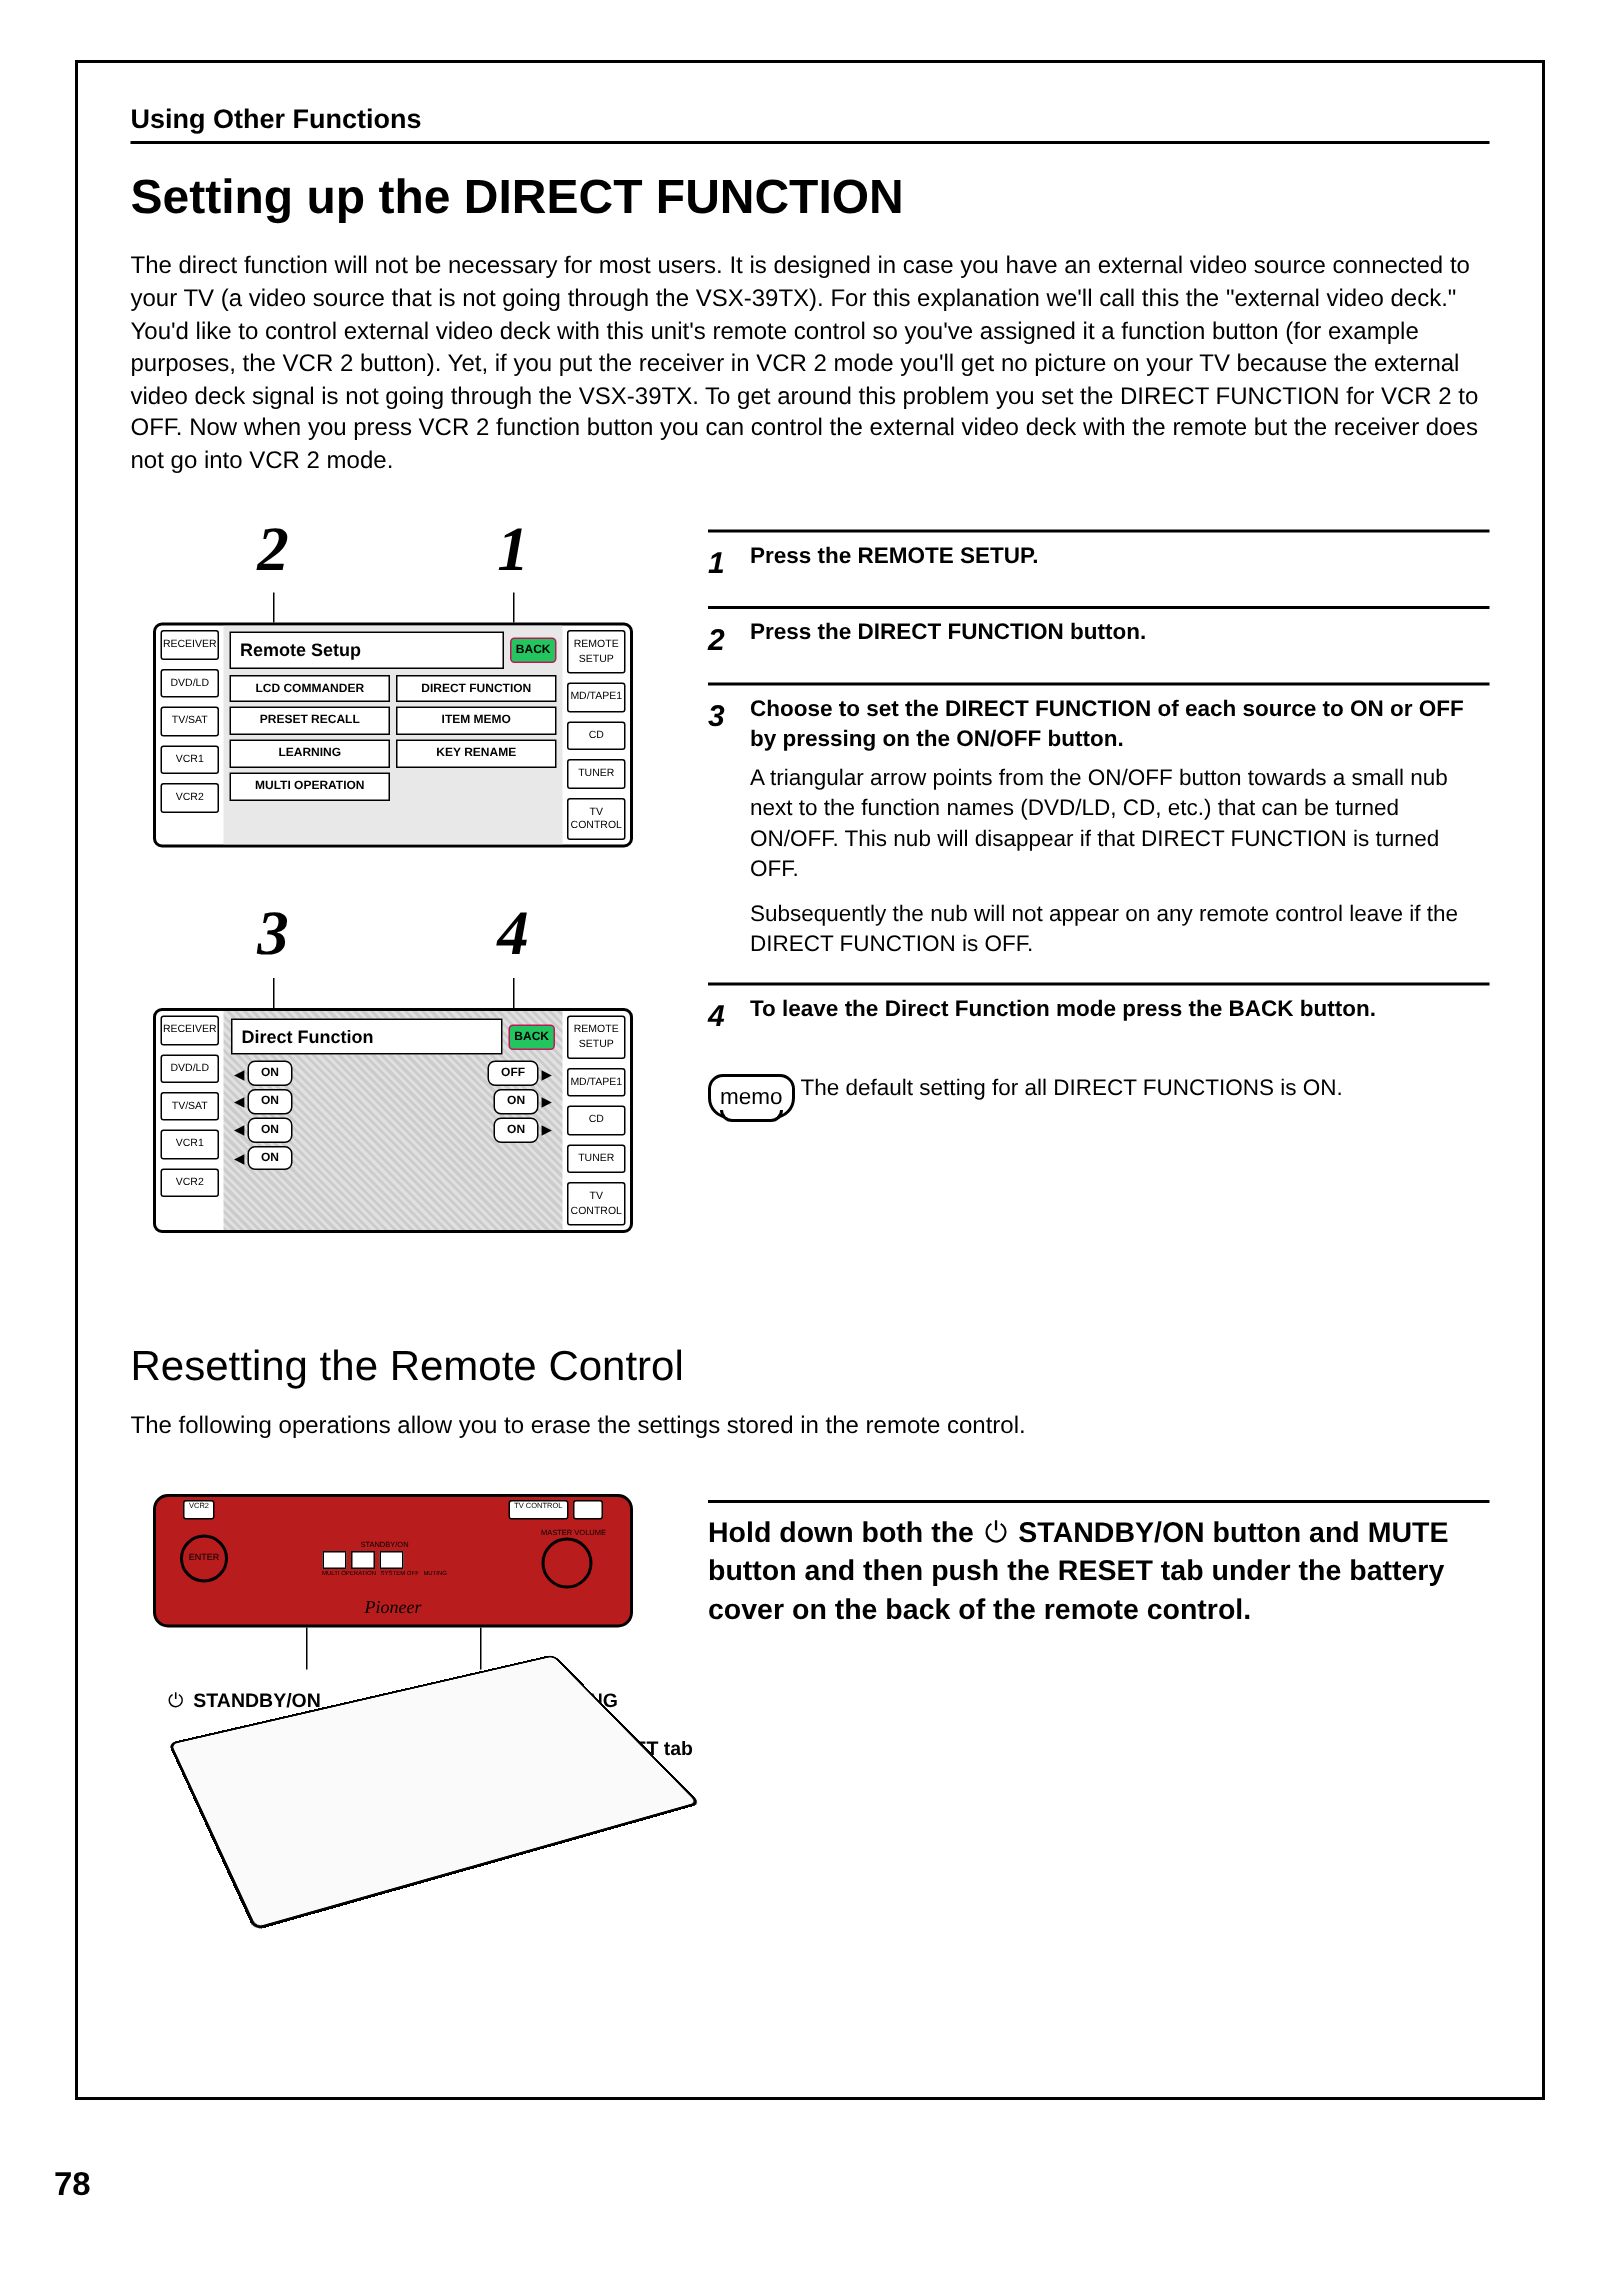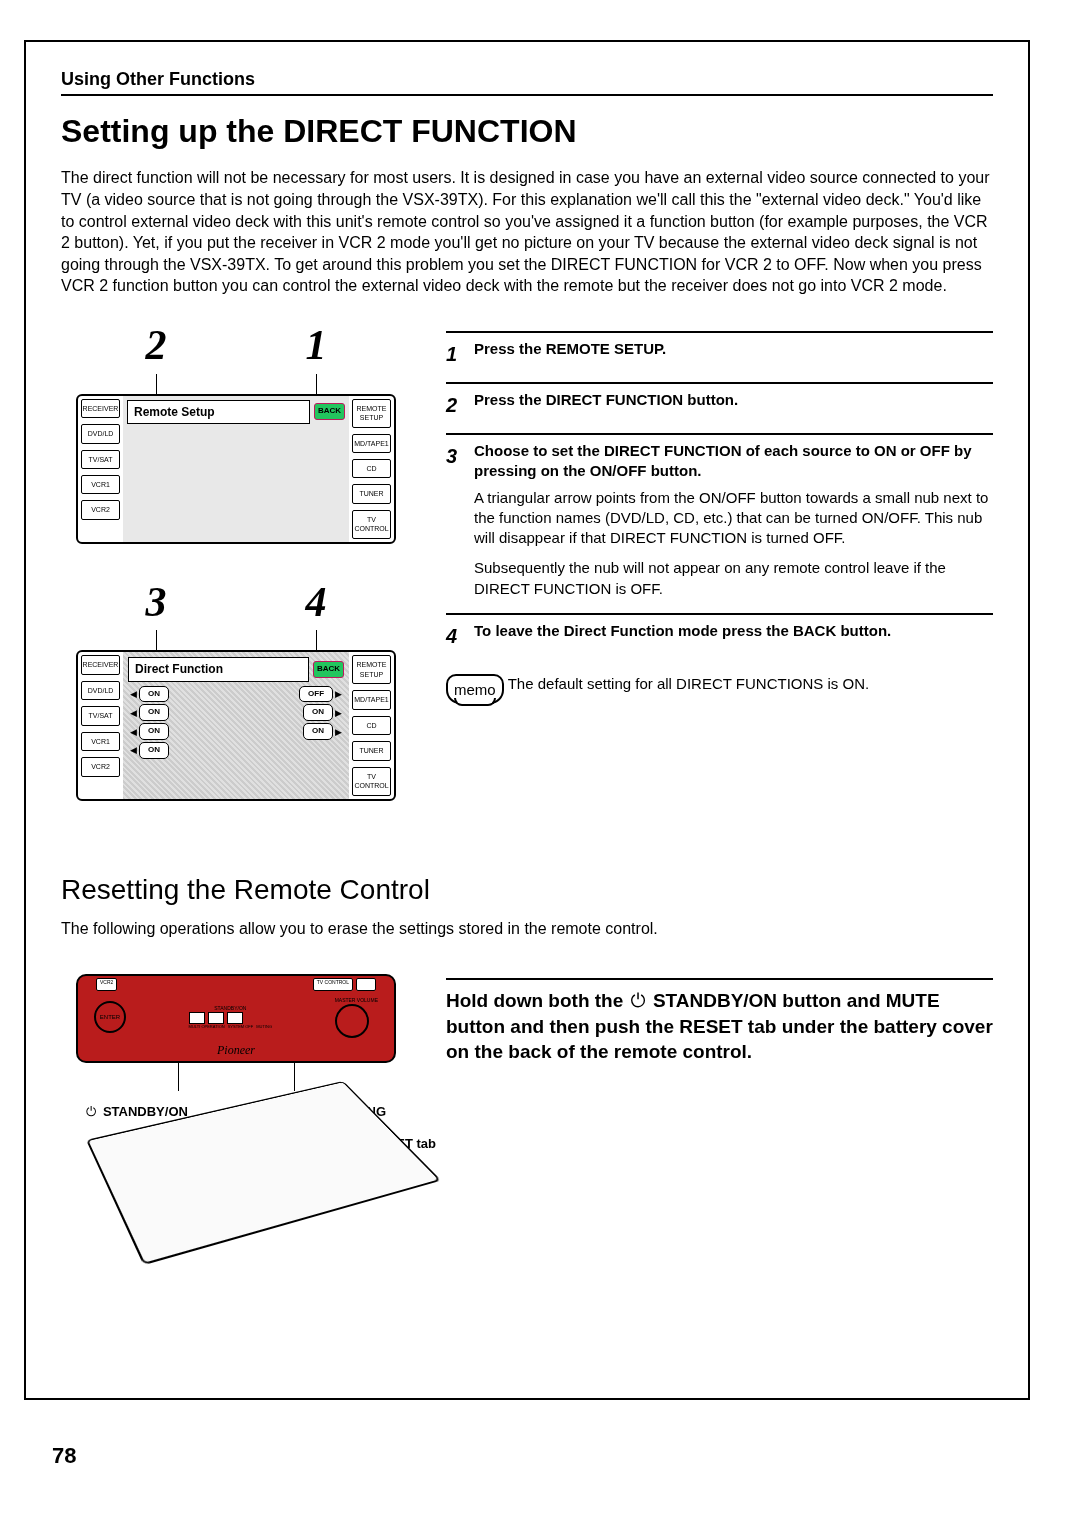--- a/index.html
+++ b/index.html
@@ -7,21 +7,21 @@
     font-family: Arial, Helvetica, sans-serif;
     font-size: 16px;
     color: #000;
     line-height: 1.35;
     background: #fff;
   }
   .page {
     width: 1080px;
     height: 1526px;
     box-sizing: border-box;
-    padding: 40px 50px 20px 24px;
+    padding: 40px 50px 20px 50px;
     position: relative;
   }
   .outer-box {
     border: 2px solid #000;
     padding: 25px 35px;
     min-height: 1360px;
     box-sizing: border-box;
     position: relative;
   }
   .section-header {
@@ -337,21 +337,21 @@
     right: 92px;
     top: 8px;
     width: 8px; height: 8px;
     border: 1px solid #000;
     border-radius: 50%;
     background:#fff;
   }
 
   .page-num {
     position: absolute;
-    left: 52px;
+    left: 36px;
     bottom: 55px;
     font-size: 22px;
     font-weight: bold;
   }
 
   .reset-hold {
     font-weight: bold;
     font-size: 19px;
     margin-top: 8px;
   }
@@ -401,20 +401,30 @@
               <div class="side-btn">RECEIVER</div>
               <div class="side-btn">DVD/LD</div>
               <div class="side-btn">TV/SAT</div>
               <div class="side-btn">VCR1</div>
               <div class="side-btn">VCR2</div>
             </div>
             <div class="lcd-center">
               <div class="lcd-title-row">
                 <div class="lcd-title">Remote Setup</div>
                 <div class="lcd-back">BACK</div>
+              </div>
+              <div class="lcd-grid">
+                <div class="lcd-btn">LCD COMMANDER</div>
+                <div class="lcd-btn">DIRECT FUNCTION</div>
+                <div class="lcd-btn">PRESET RECALL</div>
+                <div class="lcd-btn">ITEM MEMO</div>
+                <div class="lcd-btn">LEARNING</div>
+                <div class="lcd-btn">KEY RENAME</div>
+                <div class="lcd-btn">MULTI OPERATION</div>
+                <div></div>
               </div>
             </div>
             <div class="lcd-sidecol">
               <div class="side-btn">REMOTE SETUP</div>
               <div class="side-btn">MD/TAPE1</div>
               <div class="side-btn">CD</div>
               <div class="side-btn">TUNER</div>
               <div class="side-btn">TV CONTROL</div>
             </div>
           </div>

